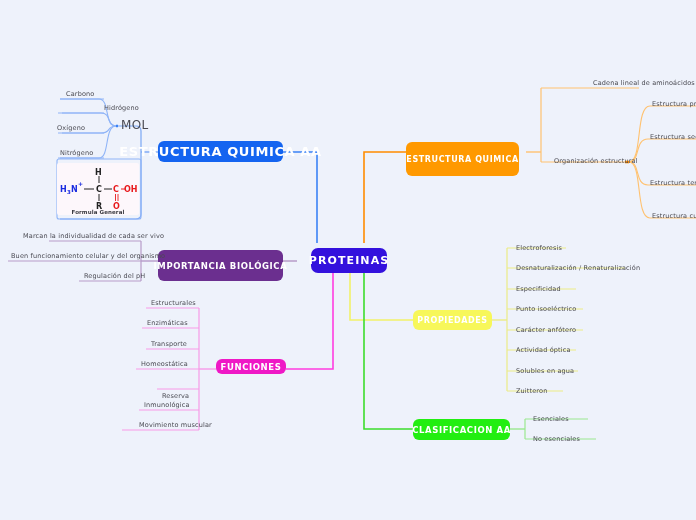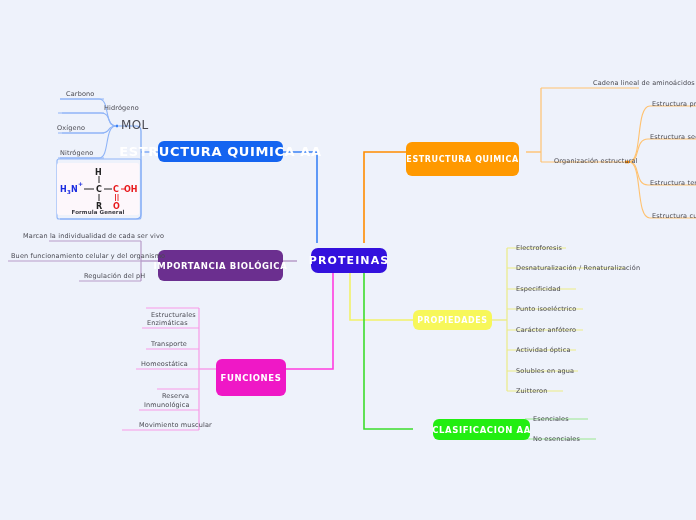--- a/index.html
+++ b/index.html
@@ -28,21 +28,21 @@
     background:#3311dd;
     font-size:11px;
     border-radius:7px;
     letter-spacing:1.1px;
   }
   .n-blue{background:#1464f0;font-size:13px;align-items:center;}
   .n-purple{background:#6b2f8f;font-size:8.5px;}
   .n-magenta{background:#ef18c6;font-size:8.5px;}
   .n-orange{background:#ff9900;font-size:8px;}
   .n-yellow{background:#f7f75a;font-size:8px;}
-  .n-green{background:#22ee11;font-size:8.5px;margin-left:20px;}
+  .n-green{background:#22ee11;font-size:8.5px;}
 
   
   .leaf{
     position:absolute;
     font-size:6.5px;
     color:#4a4a52;
     white-space:nowrap;
     letter-spacing:0.15px;
     line-height:9px;
   }
@@ -150,21 +150,21 @@
   </div>
 
   <div class="node n-blue" style="left:158px;top:141px;width:125px;height:21px;">
     <span>ESTRUCTURA QUIMICA AA</span>
   </div>
 
   <div class="node n-purple" style="left:158px;top:250px;width:125px;height:31px;">
     <span>IMPORTANCIA BIOLÓGICA</span>
   </div>
 
-  <div class="node n-magenta" style="left:216px;top:359px;width:70px;height:37px;">
+  <div class="node n-magenta" style="left:216px;top:359px;width:70px;height:15px;">
     <span>FUNCIONES</span>
   </div>
 
   <div class="node n-orange" style="left:406px;top:142px;width:113px;height:34px;">
     <span>ESTRUCTURA QUIMICA</span>
   </div>
 
   <div class="node n-yellow" style="left:413px;top:310px;width:79px;height:20px;">
     <span>PROPIEDADES</span>
   </div>
@@ -202,21 +202,21 @@
       <text x="56" y="46" font-family="DejaVu Sans, sans-serif" font-size="8" fill="#e8191c" font-weight="bold">O</text>
       <text x="67" y="29" font-family="DejaVu Sans, sans-serif" font-size="8" fill="#e8191c" font-weight="bold">OH</text>
     </svg>
   </div>
   <div class="formula-caption">Formula General</div>
 
   <div class="leaf" style="left:23px;top:232px;">Marcan la individualidad de cada ser vivo</div>
   <div class="leaf" style="left:11px;top:252px;">Buen funcionamiento celular y del organismo</div>
   <div class="leaf" style="left:84px;top:272px;">Regulación del pH</div>
 
-  <div class="leaf" style="left:151px;top:299px;margin-top:12px;">Estructurales</div>
+  <div class="leaf" style="left:151px;top:299px;">Estructurales</div>
   <div class="leaf" style="left:147px;top:319px;">Enzimáticas</div>
   <div class="leaf" style="left:151px;top:340px;">Transporte</div>
   <div class="leaf" style="left:141px;top:360px;">Homeostática</div>
   <div class="leaf" style="left:162px;top:380px;margin-top:12px;">Reserva</div>
   <div class="leaf" style="left:144px;top:401px;">Inmunológica</div>
   <div class="leaf" style="left:127px;top:421px;padding-left:12px;">Movimiento muscular</div>
 
   <div class="leaf" style="left:553px;top:79px;margin-left:40px;">Cadena lineal de aminoácidos</div>
   <div class="leaf" style="left:554px;top:157px;">Organización estructural</div>
   <div class="leaf" style="left:652px;top:100px;">Estructura primaria</div>

